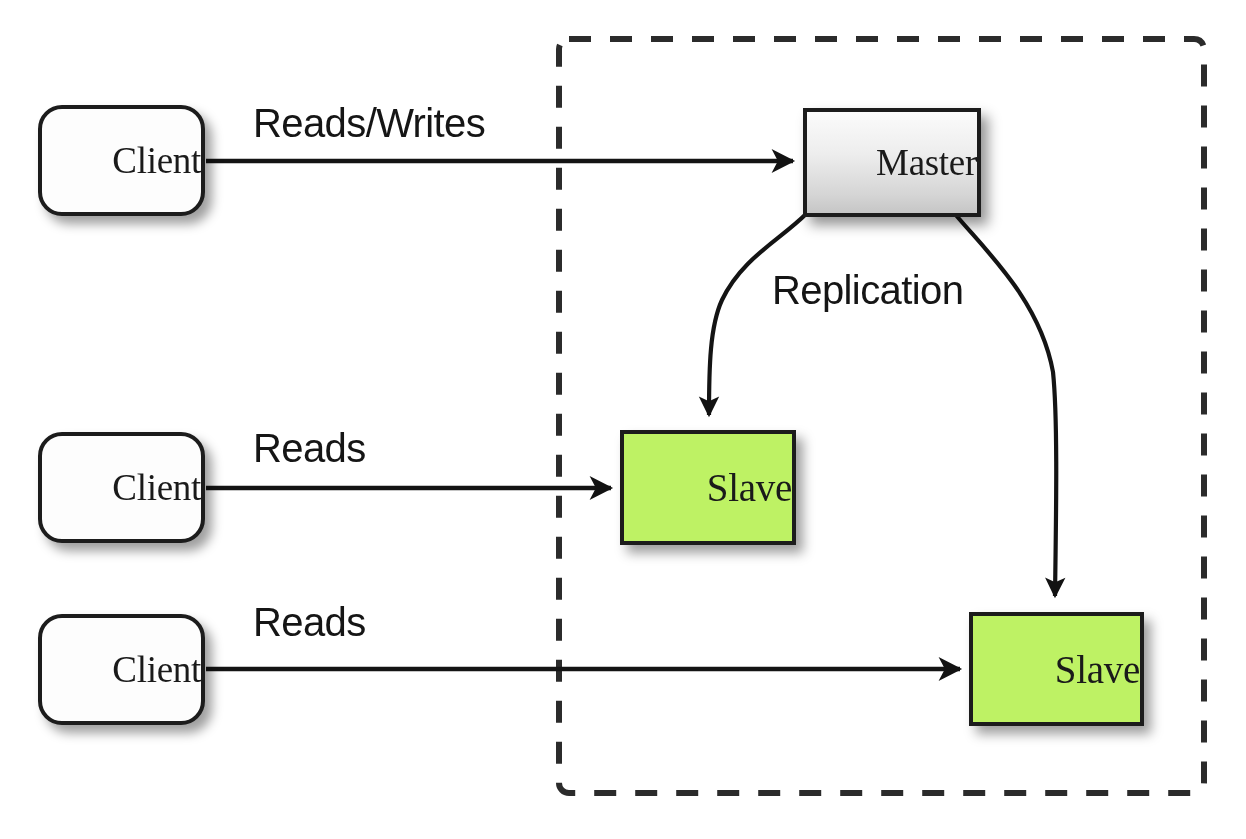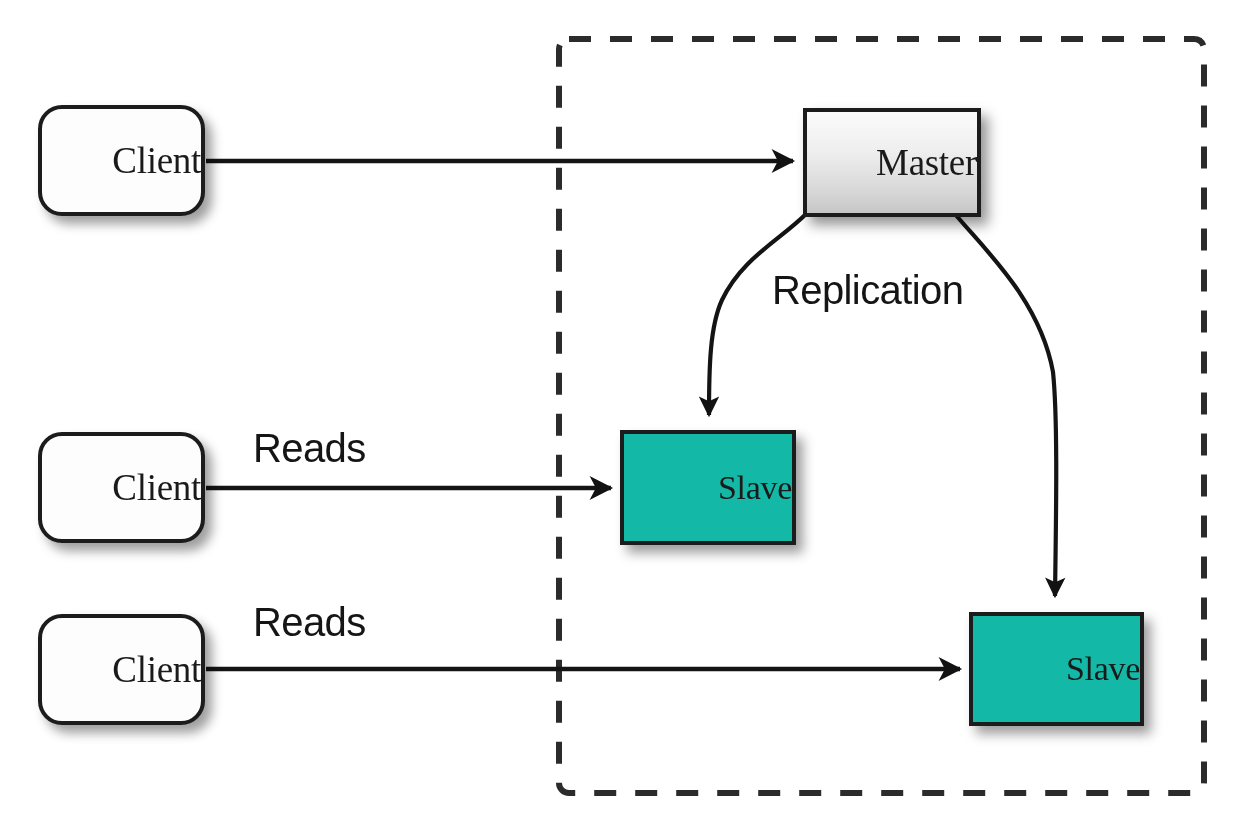--- a/index.html
+++ b/index.html
@@ -51,22 +51,22 @@
   .master-node {
     width: 178px;
     height: 109px;
     border: 4px solid #1c1c1c;
     background: linear-gradient(to bottom, #fbfbfb 0%, #ededed 42%, #d5d5d5 82%, #c6c6c6 100%);
     font-size: 37px;
     box-shadow: 7px 8px 12px rgba(0,0,0,0.42);
   }
   .slave-node {
     border: 4px solid #1c1c1c;
-    background: #14b8a6;
-    font-size: 34px;
+    background: #bef264;
+    font-size: 39px;
     box-shadow: 7px 8px 11px rgba(0,0,0,0.38);
   }
   .edge-label {
     position: absolute;
     font-family: "Liberation Sans", sans-serif;
     font-size: 40px;
     color: #151515;
     line-height: 1;
     white-space: nowrap;
     letter-spacing: -0.6px;
@@ -126,20 +126,21 @@
   </div>
 
   <div class="node slave-node" style="left:620px; top:430px; width:176px; height:115px;">
     <span class="node-label">Slave</span>
   </div>
 
   <div class="node slave-node" style="left:969px; top:612px; width:175px; height:114px;">
     <span class="node-label">Slave</span>
   </div>
 
+  <div class="edge-label" style="left:253px; top:103px;">Reads/Writes</div>
 
   <div class="edge-label" style="left:253px; top:428px;">Reads</div>
 
   <div class="edge-label" style="left:253px; top:602px;">Reads</div>
 
   <div class="edge-label" style="left:772px; top:270px;text-align:center;">Replication</div>
 
 </div>
 
 </body></html>

